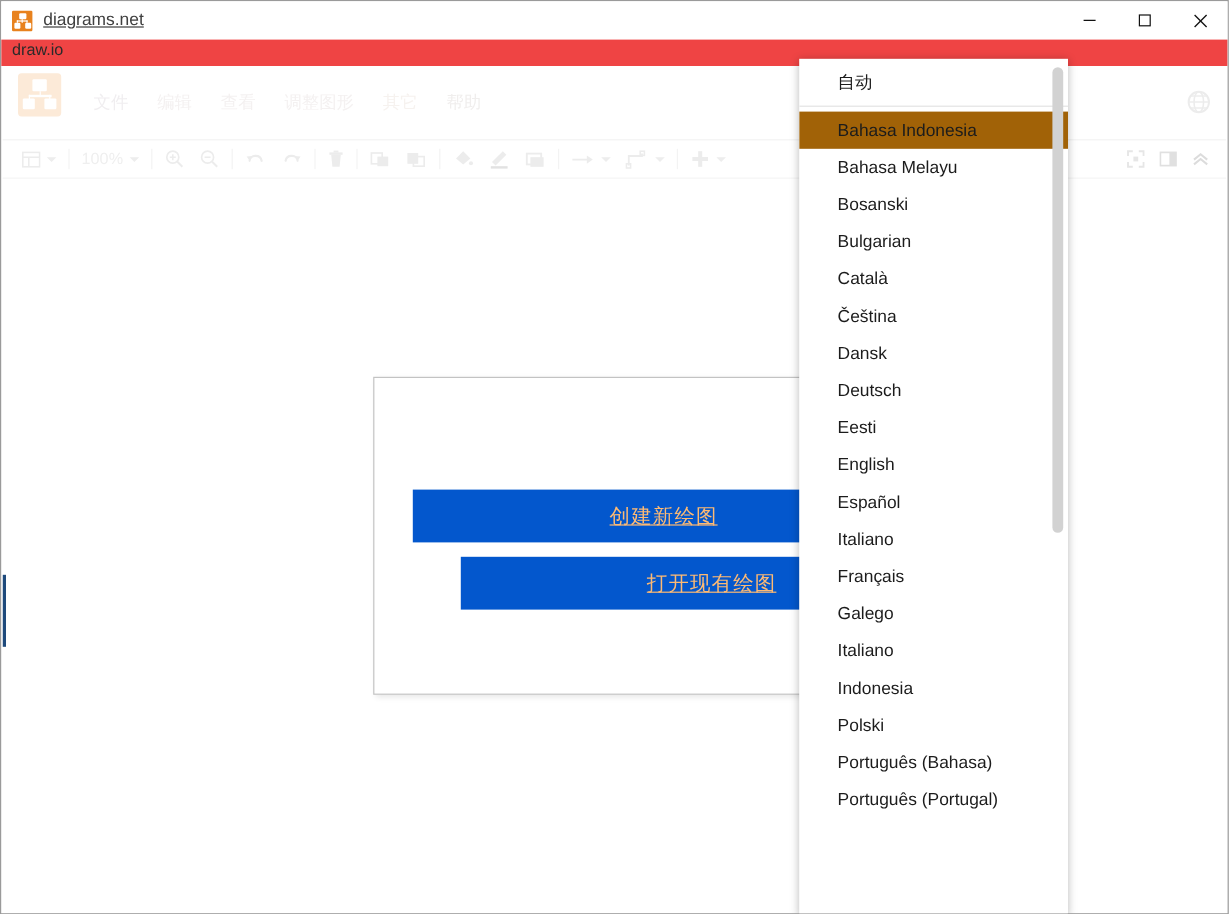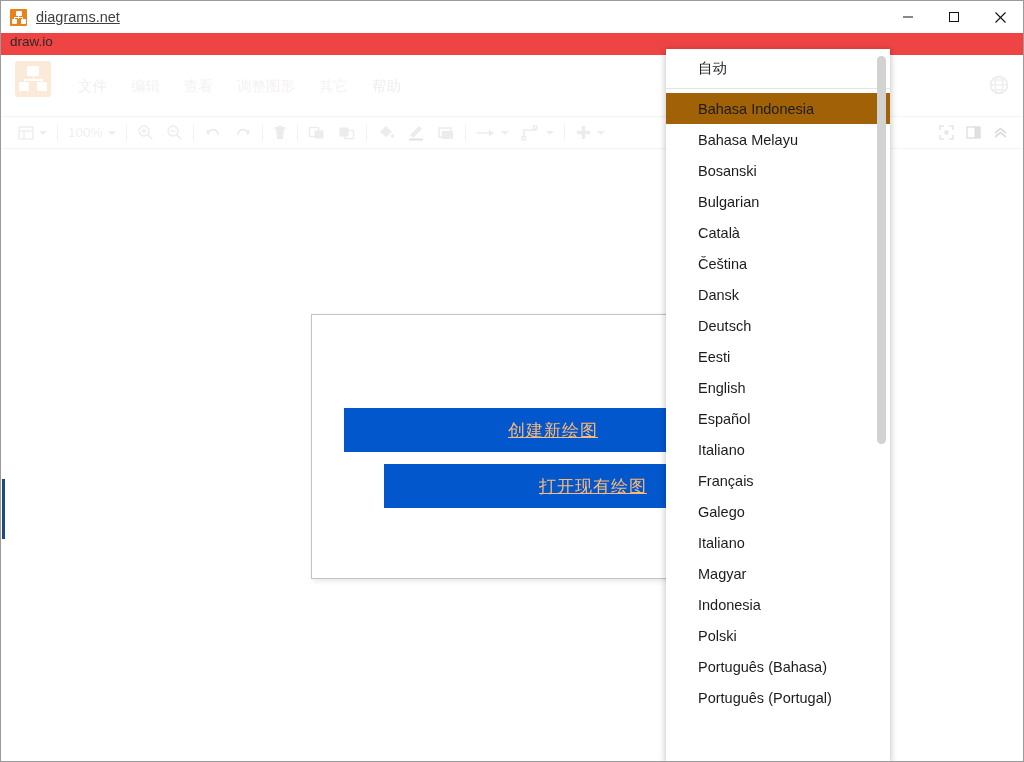--- a/index.html
+++ b/index.html
@@ -618,21 +618,20 @@
       <div class="lang-item">Čeština</div>
       <div class="lang-item">Dansk</div>
       <div class="lang-item">Deutsch</div>
       <div class="lang-item">Eesti</div>
       <div class="lang-item">English</div>
       <div class="lang-item">Español</div>
       <div class="lang-item">Italiano</div>
       <div class="lang-item">Français</div>
       <div class="lang-item">Galego</div>
       <div class="lang-item">Italiano</div>
-      <div class="lang-item">Magyar</div>
       <div class="lang-item">Indonesia</div>
       <div class="lang-item">Polski</div>
       <div class="lang-item">Português (Bahasa)</div>
       <div class="lang-item">Português (Portugal)</div>
     </div>
     <div id="lang-scrollbar-track">
       <div id="lang-scrollbar-thumb"></div>
     </div>
   </div>
 

